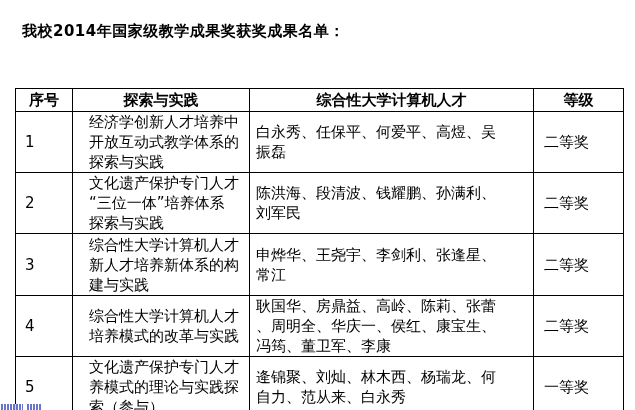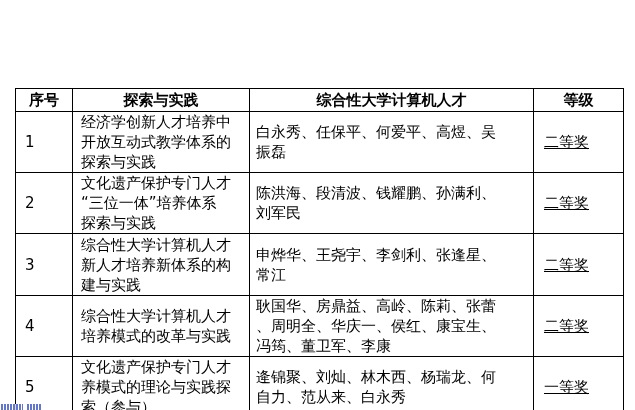--- a/index.html
+++ b/index.html
@@ -46,23 +46,23 @@
     font-weight: bold;
     text-align: center;
     height: 22px;
   }
   .col-no    { width: 57px;  }
   .col-name  { width: 177px; }
   .col-people{ width: 284px; }
   .col-grade { width: 90px;  }
 
   td.cell-no     { padding-left: 9px;  }
-  td.cell-name   { padding-left: 8px;  white-space: pre-line; }
+  td.cell-name   { padding-left: 16px;  white-space: pre-line; }
   td.cell-people { padding-left: 6px;  padding-right: 20px; white-space: pre-line; }
-  td.cell-grade  { padding-left: 10px; text-decoration: underline; }
+  td.cell-grade  { padding-left: 10px; }
 
   tr.row-h61 { height: 61px; }
   tr.row-h62 { height: 62px; }
   tr.row-h57 { height: 57px; }
 
   .watermark {
     position: absolute;
     left: 1px;
     bottom: 0px;
     height: 6px;
@@ -75,20 +75,21 @@
     background: repeating-linear-gradient(90deg, #4a5fc1 0 2px, #ffffff 2px 3px);
   }
   .watermark .frag-a { width: 22px; }
   .watermark .frag-b { width: 14px; }
 </style>
 </head>
 <body>
 
 <div class="page">
 
+  <div class="doc-title">我校2014年国家级教学成果奖获奖成果名单：</div>
 
   <table class="award-table">
     <colgroup>
       <col class="col-no">
       <col class="col-name">
       <col class="col-people">
       <col class="col-grade">
     </colgroup>
     <thead>
       <tr>

